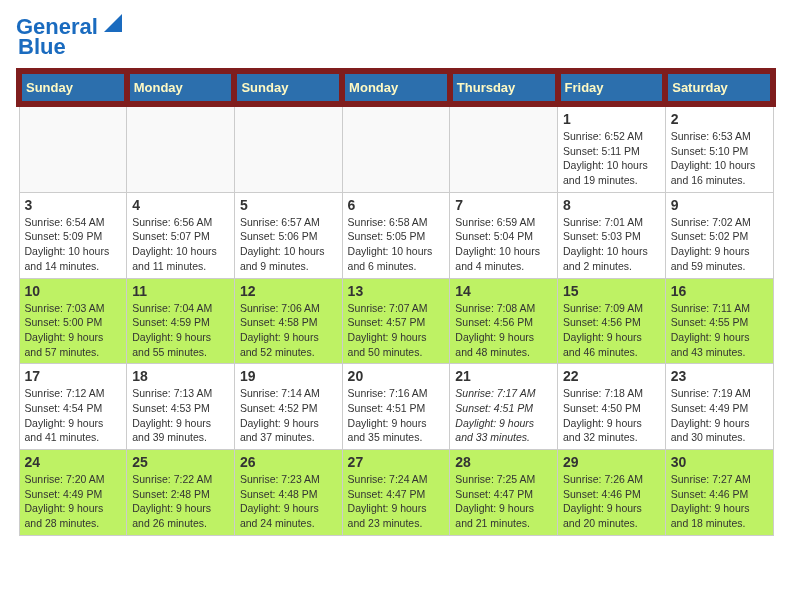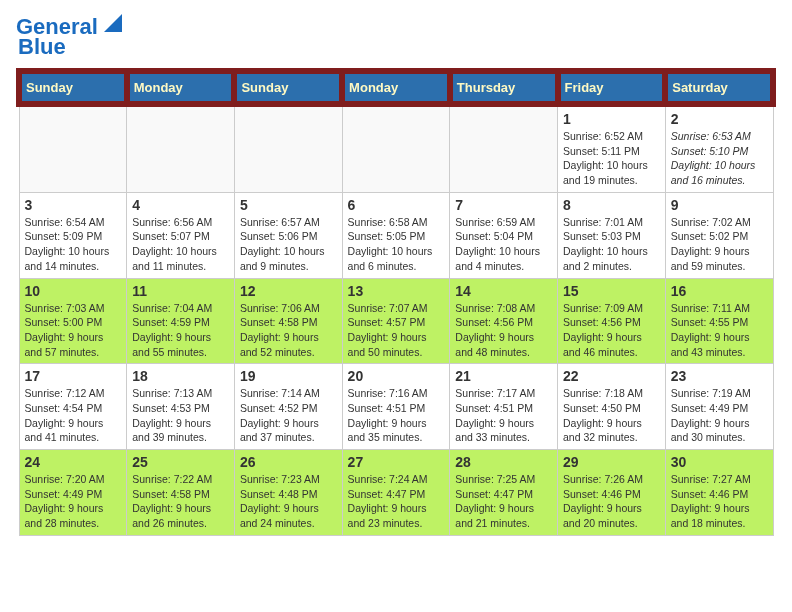--- a/index.html
+++ b/index.html
@@ -119,21 +119,21 @@
         <td class="empty"></td>
         <td class="empty"></td>
         <td>
           <span class="day-num">1</span>
           <div class="day-info" style="white-space: pre-line;">Sunrise: 6:52 AM
 Sunset: 5:11 PM
 Daylight: 10 hours and 19 minutes.</div>
         </td>
         <td>
           <span class="day-num">2</span>
-          <div class="day-info" style="white-space: pre-line; font-style: italic;">Sunrise: 6:53 AM
+          <div class="day-info" style="white-space: pre-line;">Sunrise: 6:53 AM
 Sunset: 5:10 PM
 Daylight: 10 hours and 16 minutes.</div>
         </td>
       </tr>
       <tr>
         <td>
           <span class="day-num">3</span>
           <div class="day-info" style="white-space: pre-line;">Sunrise: 6:54 AM
 Sunset: 5:09 PM
 Daylight: 10 hours and 14 minutes.</div>
@@ -239,21 +239,21 @@
 Daylight: 9 hours and 37 minutes.</div>
         </td>
         <td>
           <span class="day-num">20</span>
           <div class="day-info" style="white-space: pre-line;">Sunrise: 7:16 AM
 Sunset: 4:51 PM
 Daylight: 9 hours and 35 minutes.</div>
         </td>
         <td>
           <span class="day-num">21</span>
-          <div class="day-info" style="white-space: pre-line;">Sunrise: 7:17 AM
+          <div class="day-info" style="white-space: pre-line; font-style: italic;">Sunrise: 7:17 AM
 Sunset: 4:51 PM
 Daylight: 9 hours and 33 minutes.</div>
         </td>
         <td>
           <span class="day-num">22</span>
           <div class="day-info" style="white-space: pre-line;">Sunrise: 7:18 AM
 Sunset: 4:50 PM
 Daylight: 9 hours and 32 minutes.</div>
         </td>
         <td>
@@ -266,21 +266,21 @@
       <tr>
         <td class="shaded">
           <span class="day-num">24</span>
           <div class="day-info" style="white-space: pre-line;">Sunrise: 7:20 AM
 Sunset: 4:49 PM
 Daylight: 9 hours and 28 minutes.</div>
         </td>
         <td class="shaded">
           <span class="day-num">25</span>
           <div class="day-info" style="white-space: pre-line;">Sunrise: 7:22 AM
-Sunset: 4:58 PM
+Sunset: 2:48 PM
 Daylight: 9 hours and 26 minutes.</div>
         </td>
         <td class="shaded">
           <span class="day-num">26</span>
           <div class="day-info" style="white-space: pre-line;">Sunrise: 7:23 AM
 Sunset: 4:48 PM
 Daylight: 9 hours and 24 minutes.</div>
         </td>
         <td class="shaded">
           <span class="day-num">27</span>

